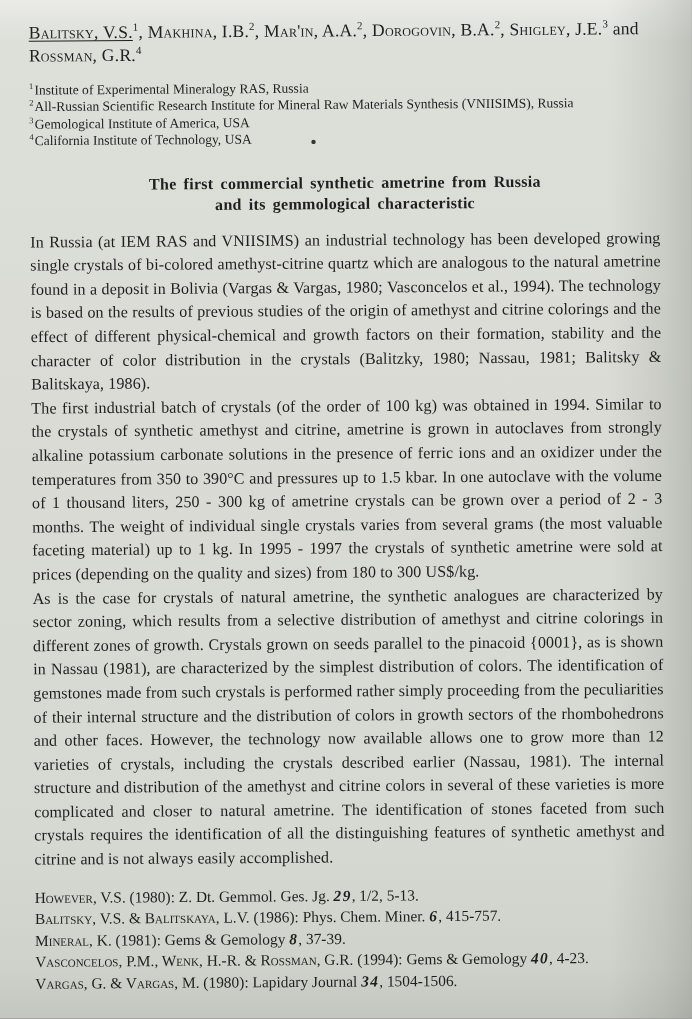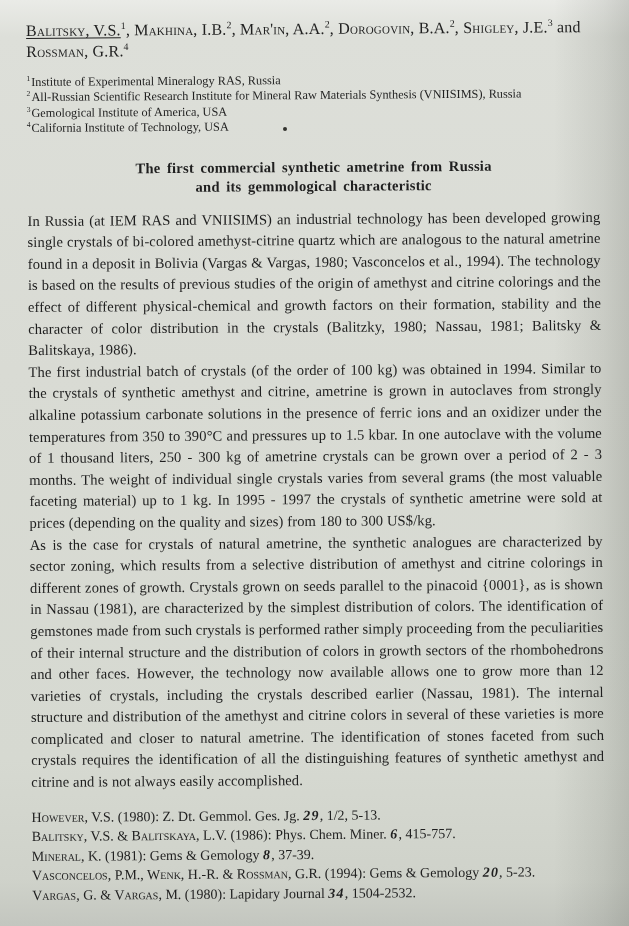--- a/index.html
+++ b/index.html
@@ -84,18 +84,18 @@
     <div class="bodytext">
       <p>In Russia (at IEM RAS and VNIISIMS) an industrial technology has been developed growing single crystals of bi-colored amethyst-citrine quartz which are analogous to the natural ametrine found in a deposit in Bolivia (Vargas &amp; Vargas, 1980; Vasconcelos et al., 1994). The technology is based on the results of previous studies of the origin of amethyst and citrine colorings and the effect of different physical-chemical and growth factors on their formation, stability and the character of color distribution in the crystals (Balitzky, 1980; Nassau, 1981; Balitsky &amp; Balitskaya, 1986).</p>
       <p>The first industrial batch of crystals (of the order of 100 kg) was obtained in 1994. Similar to the crystals of synthetic amethyst and citrine, ametrine is grown in autoclaves from strongly alkaline potassium carbonate solutions in the presence of ferric ions and an oxidizer under the temperatures from 350 to 390°C and pressures up to 1.5 kbar. In one autoclave with the volume of 1 thousand liters, 250 - 300 kg of ametrine crystals can be grown over a period of 2 - 3 months. The weight of individual single crystals varies from several grams (the most valuable faceting material) up to 1 kg. In 1995 - 1997 the crystals of synthetic ametrine were sold at prices (depending on the quality and sizes) from 180 to 300 US$/kg.</p>
       <p>As is the case for crystals of natural ametrine, the synthetic analogues are characterized by sector zoning, which results from a selective distribution of amethyst and citrine colorings in different zones of growth. Crystals grown on seeds parallel to the pinacoid {0001}, as is shown in Nassau (1981), are characterized by the simplest distribution of colors. The identification of gemstones made from such crystals is performed rather simply proceeding from the peculiarities of their internal structure and the distribution of colors in growth sectors of the rhombohedrons and other faces. However, the technology now available allows one to grow more than 12 varieties of crystals, including the crystals described earlier (Nassau, 1981). The internal structure and distribution of the amethyst and citrine colors in several of these varieties is more complicated and closer to natural ametrine. The identification of stones faceted from such crystals requires the identification of all the distinguishing features of synthetic amethyst and citrine and is not always easily accomplished.</p>
     </div>
 
     <div class="refs">
       <div class="ref"><span class="sc">However, V.S.</span><span> (1980): Z. Dt. Gemmol. Ges. Jg. </span><b class="vol">29</b><span>, 1/2, 5-13.</span></div>
       <div class="ref"><span class="sc">Balitsky, V.S. &amp; Balitskaya, L.V.</span><span> (1986): Phys. Chem. Miner. </span><b class="vol">6</b><span>, 415-757.</span></div>
       <div class="ref"><span class="sc">Mineral, K.</span><span> (1981): Gems &amp; Gemology </span><b class="vol">8</b><span>, 37-39.</span></div>
-      <div class="ref"><span class="sc">Vasconcelos, P.M., Wenk, H.-R. &amp; Rossman, G.R.</span><span> (1994): Gems &amp; Gemology </span><b class="vol">20</b><span>, 5-23.</span></div>
-      <div class="ref"><span class="sc">Vargas, G. &amp; Vargas, M.</span><span> (1980): Lapidary Journal </span><b class="vol">34</b><span>, 1504-2532.</span></div>
+      <div class="ref"><span class="sc">Vasconcelos, P.M., Wenk, H.-R. &amp; Rossman, G.R.</span><span> (1994): Gems &amp; Gemology </span><b class="vol">40</b><span>, 4-23.</span></div>
+      <div class="ref"><span class="sc">Vargas, G. &amp; Vargas, M.</span><span> (1980): Lapidary Journal </span><b class="vol">34</b><span>, 1504-1506.</span></div>
     </div>
 
   </div>
 </div>
 
 </body></html>

